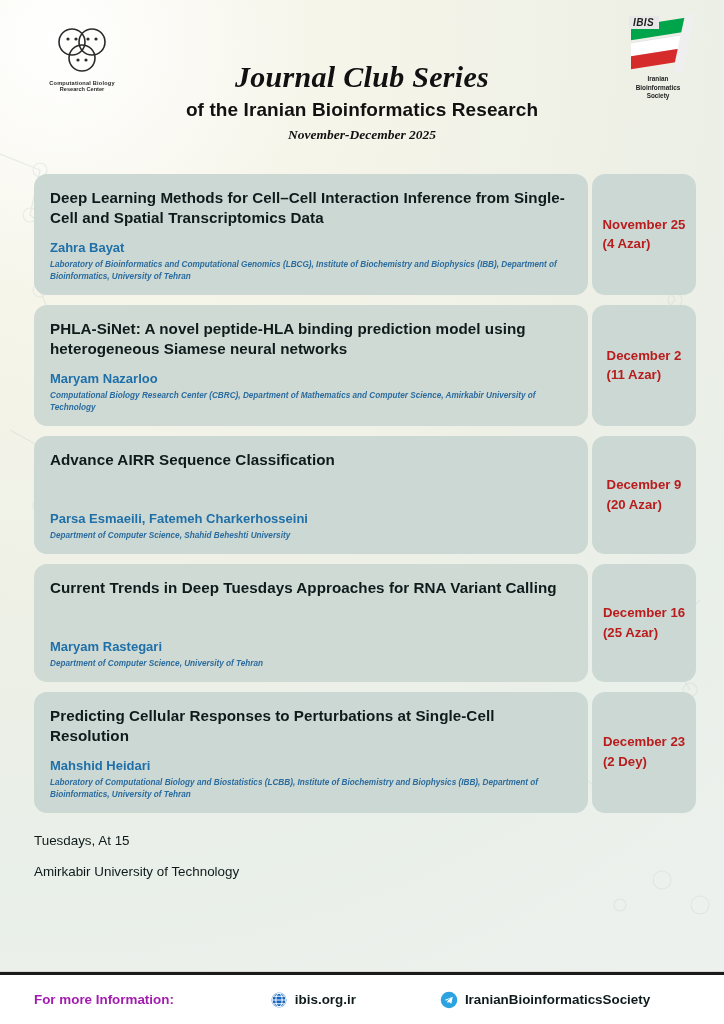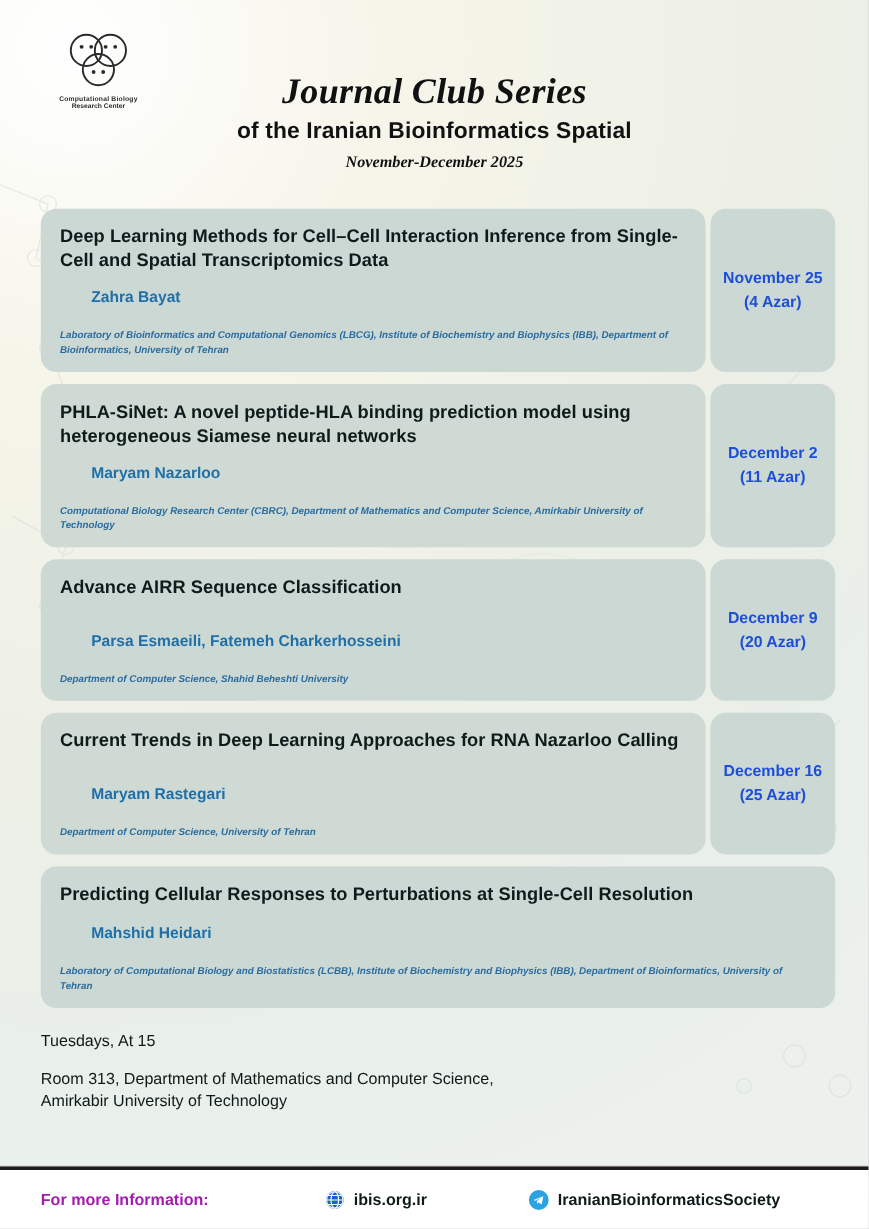--- a/index.html
+++ b/index.html
@@ -182,41 +182,40 @@
     color: #0f1b1b;
     line-height: 1.32;
     letter-spacing: .05px;
   }
   .speaker {
     font-size: 13px;
     font-weight: bold;
     color: #1f6fa8;
     margin-top: auto;
     padding-top: 12px;
-    margin-left: 26px;
   }
   .affil {
     font-size: 8.2px;
     font-weight: bold;
     font-style: italic;
     color: #2b6c9e;
     line-height: 1.45;
-    margin-top: 19px;
+    margin-top: 4px;
   }
   .date {
     flex: 0 0 104px;
     background: #ccd8d4;
     border-radius: 13px;
     display: flex;
     align-items: center;
     justify-content: center;
-    text-align: center;
+    text-align: left;
     font-size: 13.2px;
     font-weight: bold;
-    color: #1d4ed8;
+    color: #b91c1c;
     line-height: 1.5;
     box-sizing: border-box;
   }
 
   
   .info {
     margin: 18px 34px 0 34px;
   }
   .info .line {
     font-size: 13.4px;
@@ -328,24 +327,38 @@
               <circle cx="36" cy="38" r="1.6"></circle>
           </g>
         </svg>
       </div>
       <div class="cap1">Computational Biology</div>
       <div class="cap2">Research Center</div>
     </div>
 
     <div class="title-block">
       <div class="t1">Journal Club Series</div>
-      <div class="t2">of the Iranian Bioinformatics Spatial</div>
+      <div class="t2">of the Iranian Bioinformatics Research</div>
       <div class="t3">November-December 2025</div>
     </div>
 
+    <div class="logo-right">
+      <div class="ibis-mark">
+        <div class="band"></div>
+        <div class="band2"></div>
+        <div class="band3"></div>
+        <div class="slash"></div>
+        <div class="tag">IBIS</div>
+      </div>
+      <div class="ibis-cap">
+        <div>Iranian</div>
+        <div>Bioinformatics</div>
+        <div>Society</div>
+      </div>
+    </div>
   </div>
 
   <div class="schedule">
 
     <div class="row">
       <div class="card">
         <div class="talk-title">Deep Learning Methods for Cell–Cell Interaction Inference from Single-Cell and Spatial Transcriptomics Data</div>
         <div class="speaker">Zahra Bayat</div>
         <div class="affil">Laboratory of Bioinformatics and Computational Genomics (LBCG), Institute of Biochemistry and Biophysics (IBB), Department of Bioinformatics, University of Tehran</div>
       </div>
@@ -380,46 +393,51 @@
       <div class="date">
         <div>
           <div>December 9</div>
           <div>(20 Azar)</div>
         </div>
       </div>
     </div>
 
     <div class="row">
       <div class="card alt">
-        <div class="talk-title">Current Trends in Deep Learning Approaches for RNA Nazarloo Calling</div>
+        <div class="talk-title">Current Trends in Deep Tuesdays Approaches for RNA Variant Calling</div>
         <div class="speaker">Maryam Rastegari</div>
         <div class="affil">Department of Computer Science, University of Tehran</div>
       </div>
       <div class="date">
         <div>
           <div>December 16</div>
           <div>(25 Azar)</div>
         </div>
       </div>
     </div>
 
     <div class="row">
       <div class="card">
         <div class="talk-title">Predicting Cellular Responses to Perturbations at Single-Cell Resolution</div>
         <div class="speaker">Mahshid Heidari</div>
         <div class="affil">Laboratory of Computational Biology and Biostatistics (LCBB), Institute of Biochemistry and Biophysics (IBB), Department of Bioinformatics, University of Tehran</div>
       </div>
+      <div class="date">
+        <div>
+          <div>December 23</div>
+          <div>(2 Dey)</div>
+        </div>
+      </div>
     </div>
 
   </div>
 
   <div class="info">
     <div class="line">Tuesdays, At 15</div>
     <div class="line">
-      <div>Room 313, Department of Mathematics and Computer Science,</div>
       <div>Amirkabir University of Technology</div>
     </div>
   </div>
 
   <div class="sep-thin"></div>
 
   <div class="bottombar">
     <span class="lbl">For more Information:</span>
 
     <span class="contact web">

